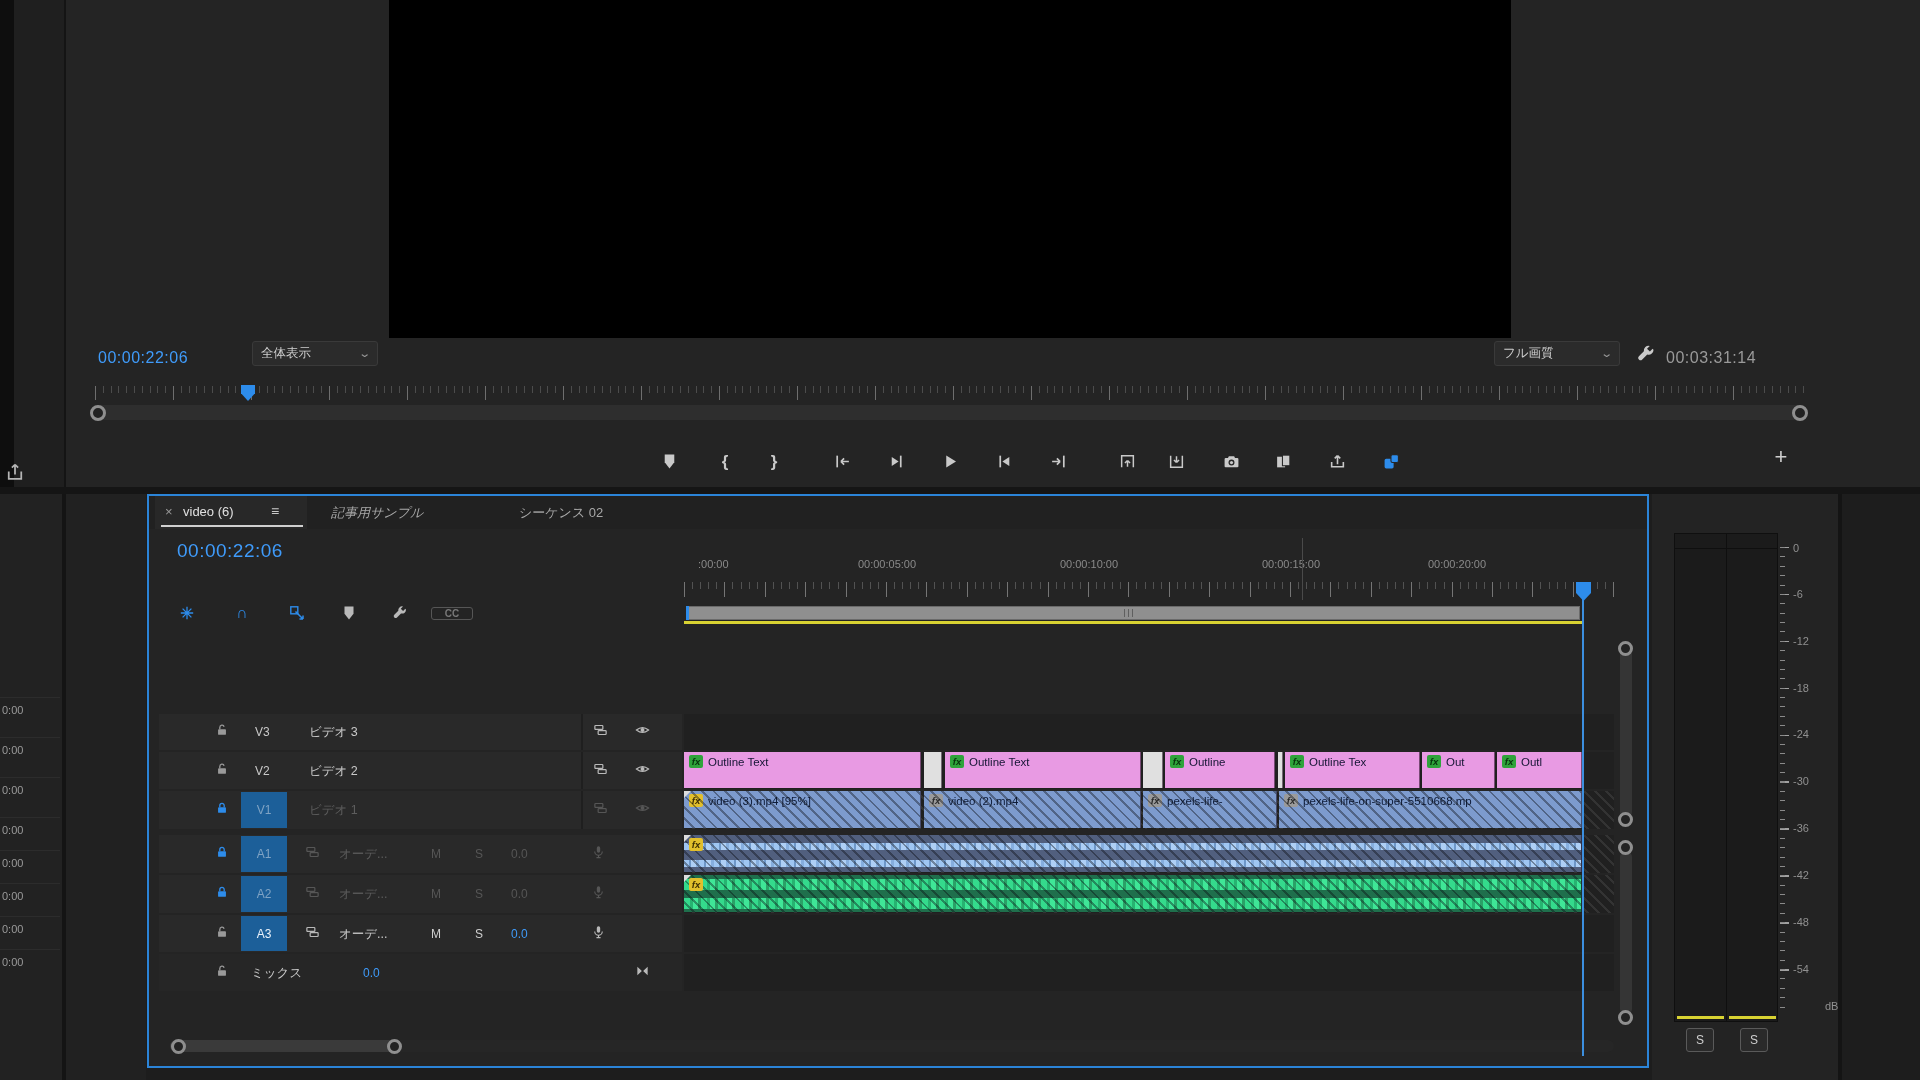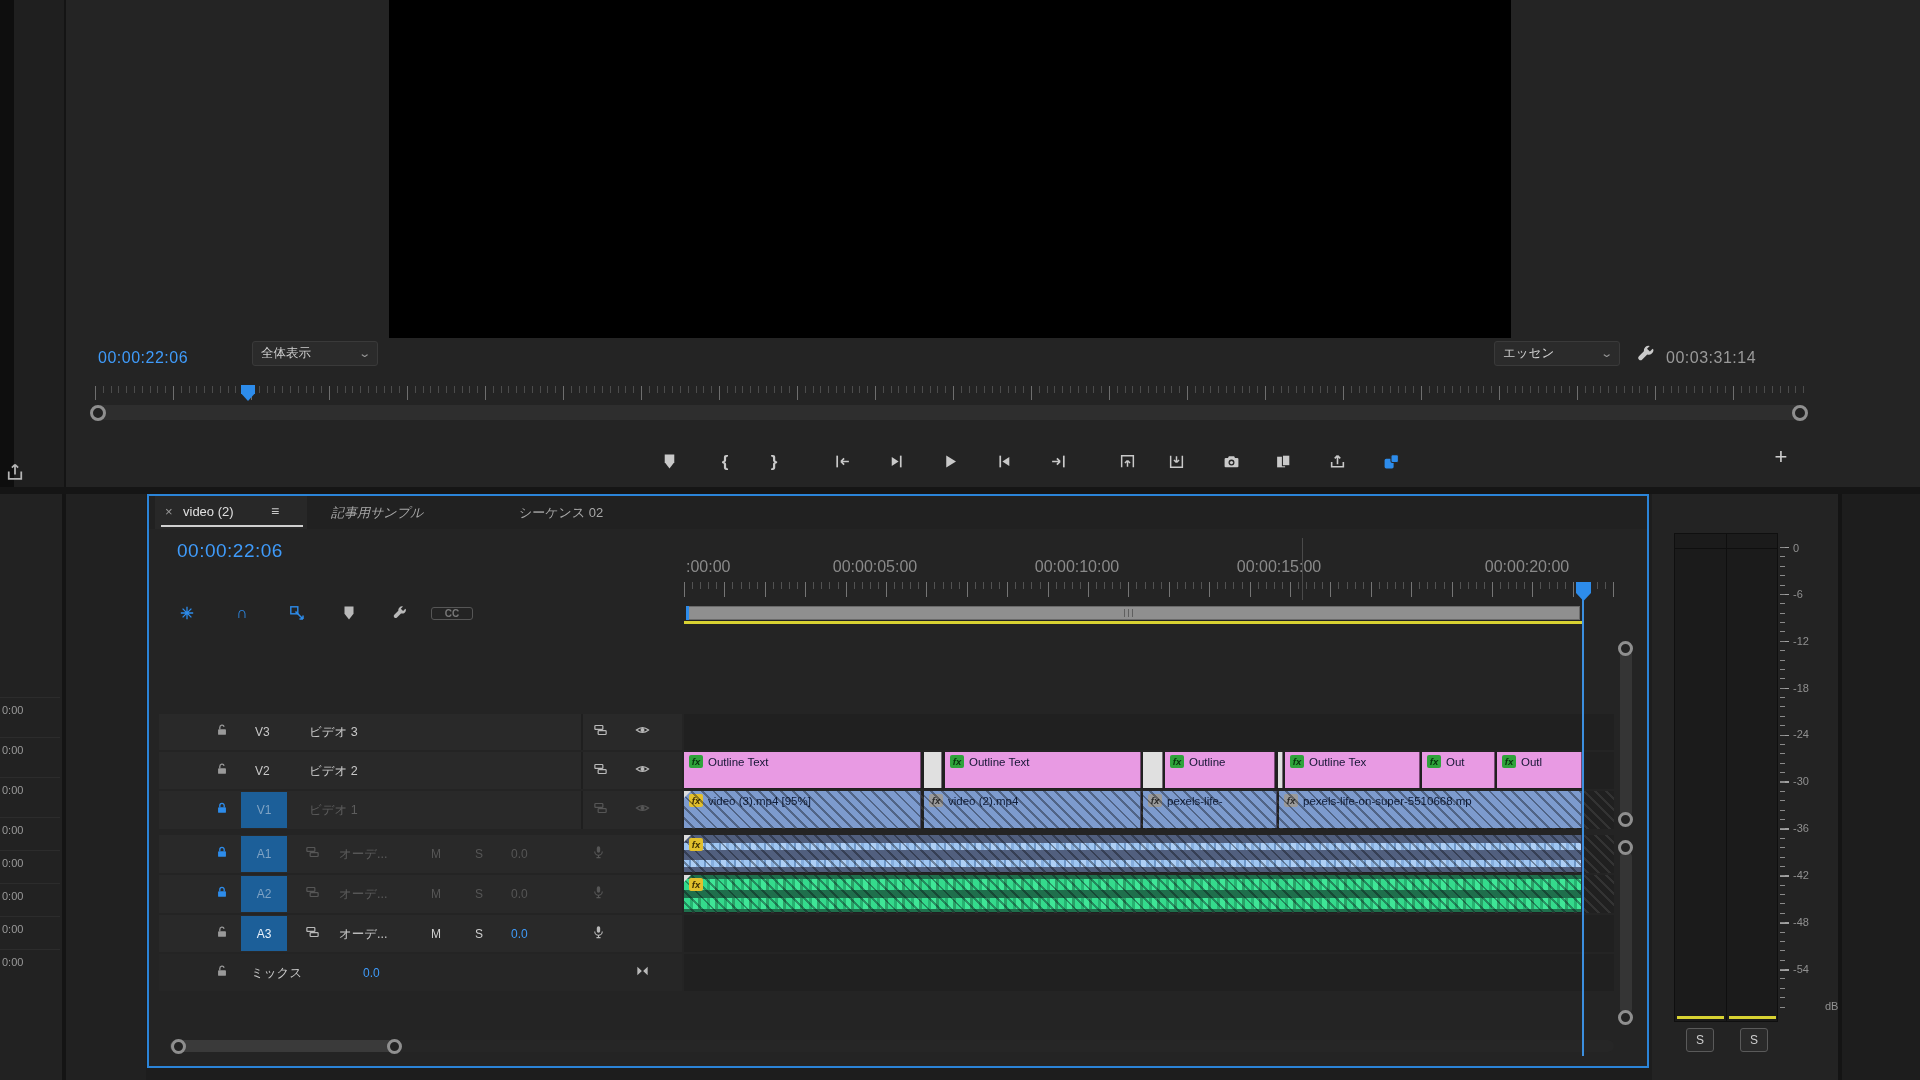--- a/index.html
+++ b/index.html
@@ -53,21 +53,21 @@
   #tab1-label{left:34px;color:#e0e0e0;}
   #tab-menu{position:absolute;left:122px;top:7px;color:#c9c9c9;font-size:14px;}
   #tab2-label{left:182px;color:#a8a8a8;font-style:italic;}
   #tab3-label{left:370px;color:#a8a8a8;}
   #tl-timecode{position:absolute;left:28px;top:44px;font-size:19px;color:#3f9bfa;letter-spacing:0.5px;}
   .tl-tool{position:absolute;top:104px;width:28px;height:26px;display:flex;align-items:center;justify-content:center;color:#b9b9b9;}
   .tl-tool.accent{color:#2d8ceb;}
   .tl-tool .glyph{font-size:16px;font-weight:bold;}
   .tl-tool .boxed{font-size:10px;font-weight:bold;color:#787878;border:1.5px solid #565656;border-radius:3px;padding:0 13px;}
   #ruler-labels{position:absolute;left:535px;top:62px;width:930px;height:15px;}
-  .rlabel{position:absolute;top:0;font-size:16px;color:#8a8a8a;white-space:nowrap;}
+  .rlabel{position:absolute;top:0;font-size:11px;color:#8a8a8a;white-space:nowrap;margin-left:12px;}
   #ruler-ticks{position:absolute;left:535px;top:86px;width:930px;height:18px;
      background-image:repeating-linear-gradient(90deg,#757575 0 1px,transparent 1px 40.4px),
                       repeating-linear-gradient(90deg,#525252 0 1px,transparent 1px 8.08px);
      background-size:100% 15px,100% 7px;background-repeat:repeat-x;background-position:top left;}
   #guide-line{position:absolute;left:1153px;top:42px;width:1px;height:62px;background:#4a4a4a;}
   #workbar{position:absolute;left:537px;top:110px;width:894px;height:14px;background:#8f8f8f;border:1px solid #6a6a6a;box-sizing:border-box;}
   #workbar-blue{position:absolute;left:537px;top:110px;width:3px;height:14px;background:#2d8ceb;}
   #workbar-grip{position:absolute;left:975px;top:113px;width:10px;height:8px;
      background:repeating-linear-gradient(90deg,#5f5f5f 0 1px,transparent 1px 4px);}
   #yellow-line{position:absolute;left:535px;top:125px;width:898px;height:3px;background:#d8d232;}
@@ -246,21 +246,21 @@
   <div id="top-section">
     <div id="left-edge-black"></div>
     <div id="left-col-top"></div>
     <div id="video-area"></div>
     <div id="mon-tc-left" class="mon-tc">00:00:22:06</div>
     <div id="fit-dropdown" class="dropdown">
       <span>全体表示</span>
       <span class="chev">⌄</span>
     </div>
     <div id="quality-dropdown" class="dropdown">
-      <span>エッセン</span>
+      <span>フル画質</span>
       <span class="chev">⌄</span>
     </div>
     <div id="monitor-settings-icon"><svg width="20" height="20" viewBox="0 0 16 16">
           <use href="#sym-wrench"></use>
         </svg></div>
     <div id="mon-tc-right" class="mon-tc">00:03:31:14</div>
     <div id="seek-ticks"></div>
     <div id="seek-playhead"></div>
     <div id="scrub-track"></div>
     <div class="ring" style="left:90px;top:405px;"></div>
@@ -403,21 +403,21 @@
       </div>
       <div class="tool" style="top: 297px;">
         <span class="glyph">T</span>
       </div>
     </div>
 
   <div id="tl-panel">
     <div id="tl-tabs">
       <div id="tab-active"></div>
       <span class="tab-x">×</span>
-      <span id="tab1-label" class="tab-label">video (2)</span>
+      <span id="tab1-label" class="tab-label">video (6)</span>
       <span id="tab-menu">≡</span>
       <span id="tab2-label" class="tab-label">記事用サンプル</span>
       <span id="tab3-label" class="tab-label">シーケンス 02</span>
       <div id="tab-underline"></div>
     </div>
     <div id="tl-timecode">00:00:22:06</div>
     <div id="tl-toolbar">
         <div class="tl-tool accent" style="left: 24px;">
           <svg width="16" height="16" viewBox="0 0 16 16">
             <use href="#sym-nest"></use>
@@ -443,21 +443,21 @@
         </div>
         <div class="tl-tool" style="left: 289px;">
           <span class="boxed">CC</span>
         </div>
       </div>
     <div id="ruler-labels">
         <span class="rlabel" style="left: 2px;">:00:00</span>
         <span class="rlabel" style="left: 191px; transform: translateX(-50%);">00:00:05:00</span>
         <span class="rlabel" style="left: 393px; transform: translateX(-50%);">00:00:10:00</span>
         <span class="rlabel" style="left: 595px; transform: translateX(-50%);">00:00:15:00</span>
-        <span class="rlabel" style="left: 843px; transform: translateX(-50%);">00:00:20:00</span>
+        <span class="rlabel" style="left: 761px; transform: translateX(-50%);">00:00:20:00</span>
       </div>
     <div id="ruler-ticks"></div>
     <div id="guide-line"></div>
     <div id="workbar"></div>
     <div id="workbar-blue"></div>
     <div id="workbar-grip"></div>
     <div id="yellow-line"></div>
     <div id="tl-rows">
         <div class="hrow" style="top: 218px; height: 36px;">
           <div class="hitem" style="left: 56px; color: rgb(154, 154, 154);"><svg width="14" height="14" viewBox="0 0 16 16">

